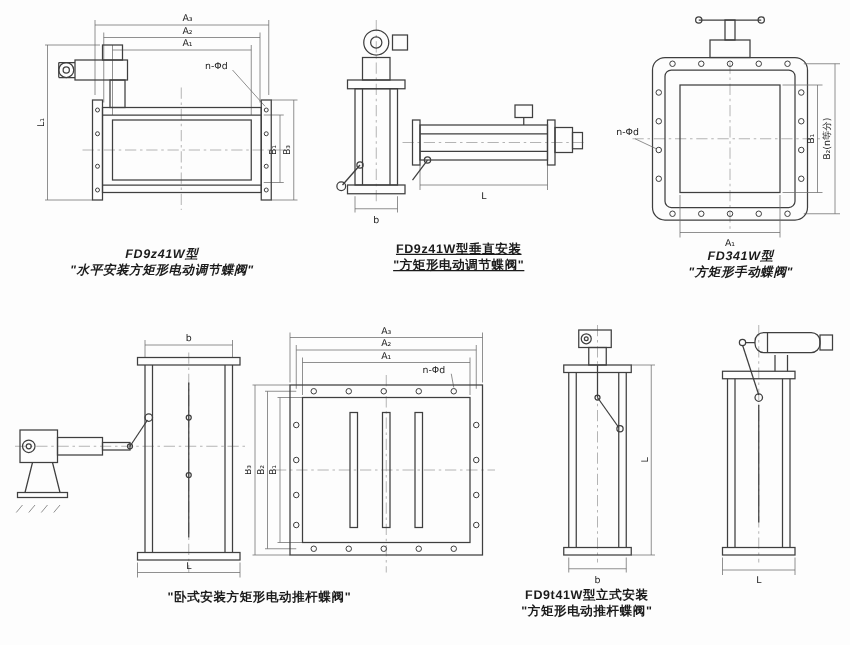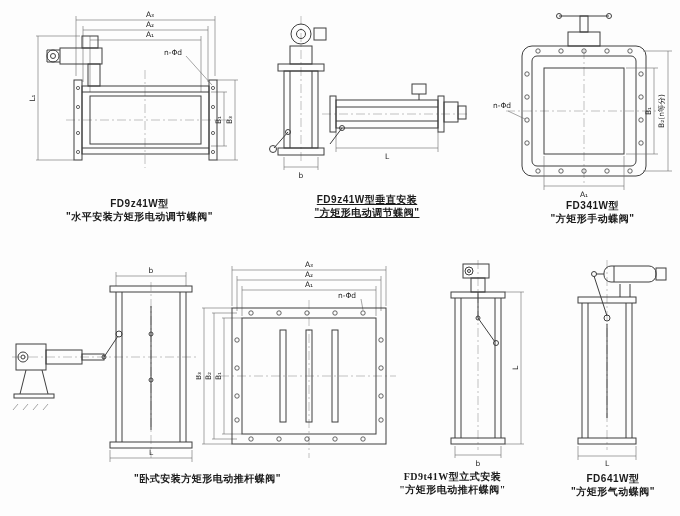--- a/index.html
+++ b/index.html
@@ -315,42 +315,38 @@
         <rect x="104" y="10" width="10" height="12"></rect>
         <path d="M52 16 H44"></path>
         <circle cx="42" cy="16" r="2.5"></circle>
         <path d="M42 18 L55 58"></path>
         <circle cx="55" cy="60" r="3"></circle>
         <path d="M68 39 V26 M78 39 V26"></path>
       </g>
     </svg>
   </div>
 
-  <div class="caption" style="left:32px; top:197px; width:215px;">
+  <div class="caption" style="left:22px; top:197px; width:215px;font-style:italic;">
     <div>FD9z41W型</div>
     <div>"水平安装方矩形电动调节蝶阀"</div>
   </div>
 
   <div class="caption" style="left:282px; top:193px; width:170px;text-decoration:underline;">
     <div>FD9z41W型垂直安装</div>
     <div>"方矩形电动调节蝶阀"</div>
   </div>
 
-  <div class="caption" style="left:515px; top:199px; width:155px;">
+  <div class="caption" style="left:515px; top:199px; width:155px;font-style:italic;">
     <div>FD341W型</div>
     <div>"方矩形手动蝶阀"</div>
   </div>
 
   <div class="caption" style="left:115px; top:472px; width:185px;">
     <div>"卧式安装方矩形电动推杆蝶阀"</div>
   </div>
 
-  <div class="caption" style="left:375px; top:470px; width:155px;font-family:Liberation Serif, serif;">
+  <div class="caption" style="left:392px; top:470px; width:155px;">
     <div>FD9t41W型立式安装</div>
     <div>"方矩形电动推杆蝶阀"</div>
   </div>
 
-  <div class="caption" style="left:548px; top:472px; width:130px;">
-    <div>FD641W型</div>
-    <div>"方矩形气动蝶阀"</div>
-  </div>
 
 </div>
 
 </body></html>

